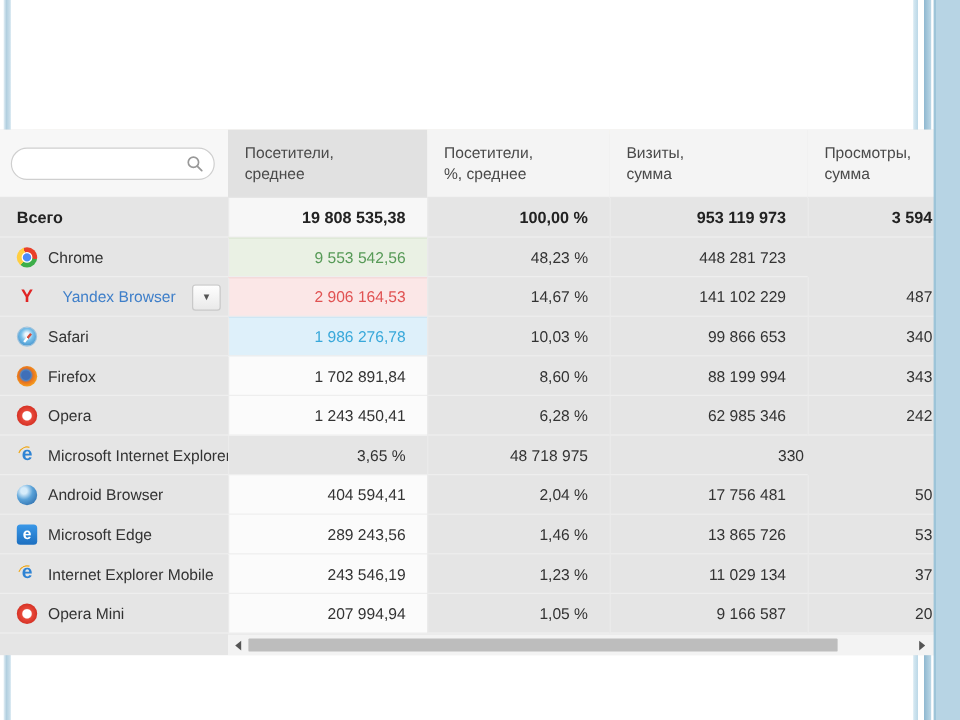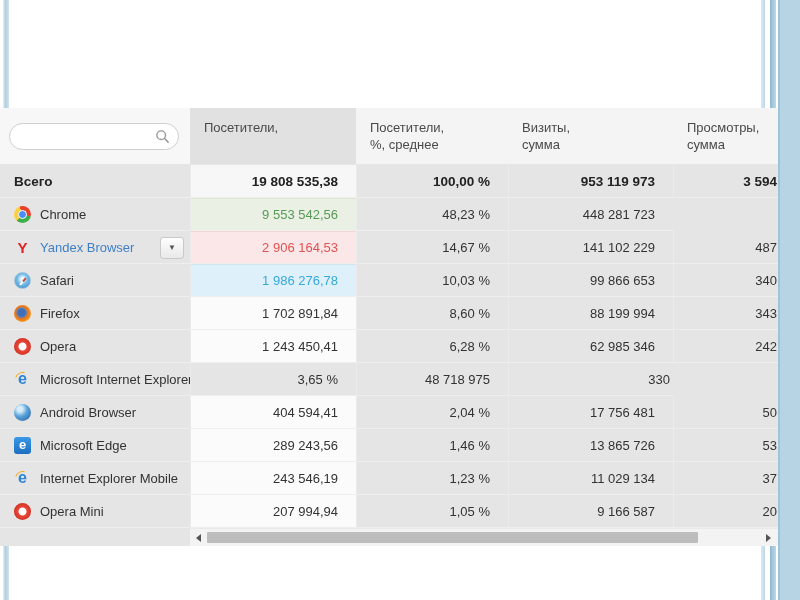--- a/index.html
+++ b/index.html
@@ -50,21 +50,21 @@
   .tr.total .td{font-weight:bold;font-size:13.5px;color:#222;}
   .tr.total .td.name{padding-right:15px;}
   .tr.total .td.num.c1{background:#f7f7f7;}
   .hl-green{background:#eaf1e4 !important;color:#579a57 !important;
     border-top:1px solid #dde7d5;text-align:center;}
   .hl-red{background:#fbe7e7 !important;color:#e05252 !important;
     border-top:1px solid #f2d7d7;}
   .hl-blue{background:#def0fa !important;color:#38a8da !important;
     border-top:1px solid #cfe6f3;}
   .bname{white-space:nowrap;}
-  .bname.link{color:#3f7fc9;}
+  .bname.link{color:#3f7fc9;margin-left:12px;}
   
   .dd-btn{position:absolute;right:6px;top:6px;width:22px;height:20px;
     border:1px solid #c9c9c9;border-radius:3px;
     background:linear-gradient(#fefefe,#e9e9e9);
     display:flex;align-items:center;justify-content:center;
     color:#555;font-size:8px;line-height:1;cursor:pointer;}
   
   .icon{width:17px;height:17px;position:relative;flex:none;display:inline-block;}
   .icon.chrome{border-radius:50%;
     background:conic-gradient(from -20deg,#e8402a 0 120deg,#3dae49 120deg 240deg,#ffce41 240deg 360deg);}
@@ -117,20 +117,21 @@
       <div class="search-wrap">
         <input class="search-input" type="text" placeholder="" style="">
         <svg class="search-ico" viewBox="0 0 16 16">
           <circle cx="6.6" cy="6.6" r="4.6" fill="none" stroke="#999" stroke-width="1.5"></circle>
           <line x1="10.2" y1="10.2" x2="14" y2="14" stroke="#999" stroke-width="1.6" stroke-linecap="round"></line>
         </svg>
       </div>
     </div>
     <div class="th c1">
       <span class="hl">Посетители,</span>
+      <span class="hl">среднее</span>
     </div>
     <div class="th">
       <span class="hl">Посетители,</span>
       <span class="hl">%, среднее</span>
     </div>
     <div class="th">
       <span class="hl">Визиты,</span>
       <span class="hl">сумма</span>
     </div>
     <div class="th">

